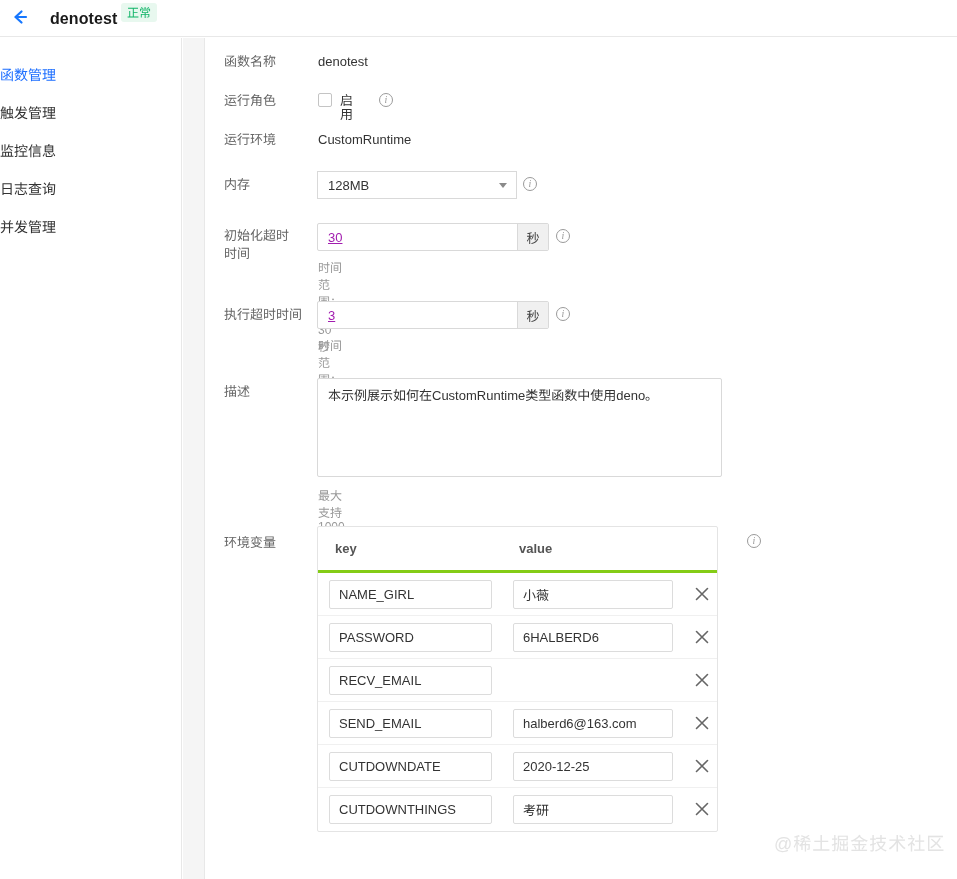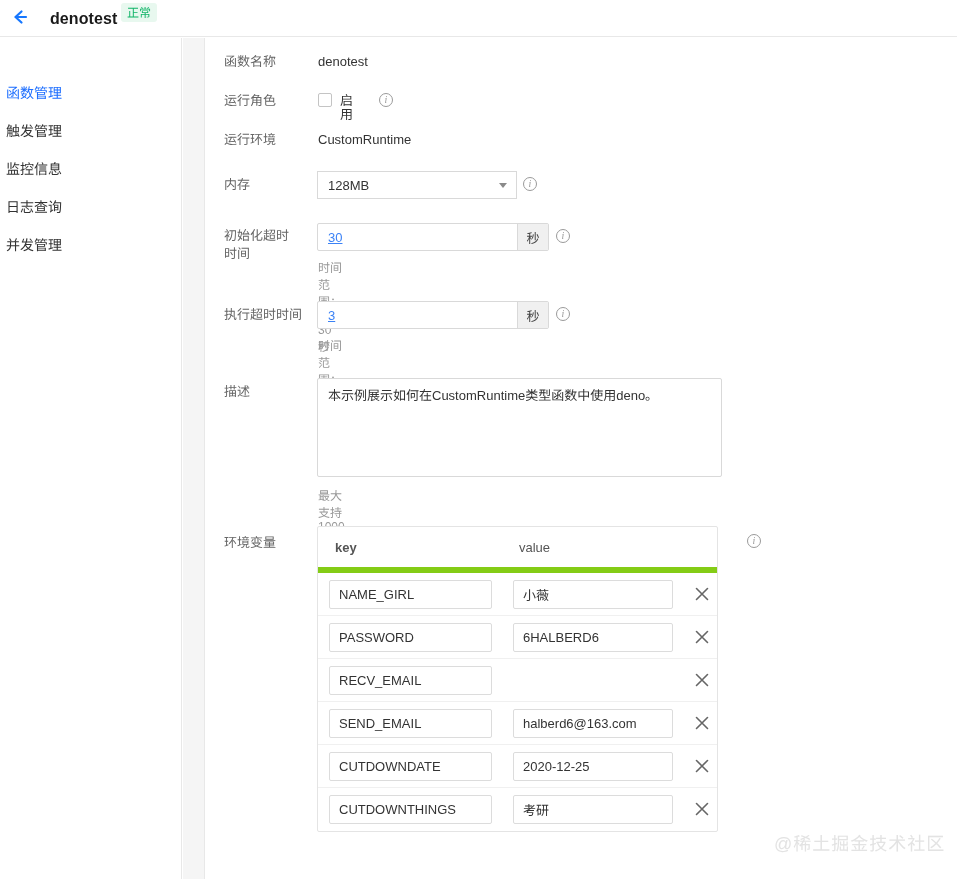--- a/index.html
+++ b/index.html
@@ -69,22 +69,21 @@
     left: 0; top: 38px;
     width: 182px;
     height: 841px;
     background: #ffffff;
     border-right: 1px solid #e8e8e8;
     padding-top: 26px;
   }
   .sidebar-item {
     height: 38px;
     display: flex;
-    align-items: flex-end;
-    padding-left: 6px;
+    align-items: flex-start;
     font-size: 14px;
     color: #333333;
     cursor: pointer;
   }
   .sidebar-item.active { color: #1e6fff; }
 
   
   .gutter {
     position: absolute;
     left: 183px; top: 38px;
@@ -197,21 +196,21 @@
     border-radius: 2px;
   }
   .input-field {
     position: absolute;
     left: 0; top: 0;
     width: 200px; height: 26px;
     border: 0;
     outline: none;
     padding: 0 10px;
     font-size: 13px;
-    color: #3b82f6;
+    color: #a21caf;
     font-family: "Liberation Sans", sans-serif;
     background: transparent;
     text-decoration: underline;
   }
   .input-suffix {
     position: absolute;
     right: 0; top: 0;
     width: 31px; height: 26px;
     background: #f0f0f0;
     border-left: 1px solid #d9d9d9;
@@ -252,34 +251,34 @@
     left: 111px;
     width: 401px;
     border: 1px solid #e4e4e4;
     border-radius: 2px;
     background: #fff;
   }
   .env-head {
     height: 46px;
     display: flex;
     align-items: center;
-    border-bottom: 6px solid #84cc16;
+    border-bottom: 3px solid #84cc16;
   }
   .env-head-key {
     position: absolute;
     left: 17px;
     font-size: 13px;
     font-weight: bold;
     color: #555;
   }
   .env-head-value {
     position: absolute;
     left: 201px;
     font-size: 13px;
-    font-weight: normal;
+    font-weight: bold;
     color: #555;
   }
   .env-row {
     position: relative;
     height: 43px;
     border-bottom: 1px solid #f0f0f0;
   }
   .env-row:last-child { border-bottom: 0; }
   .env-input {
     position: absolute;

